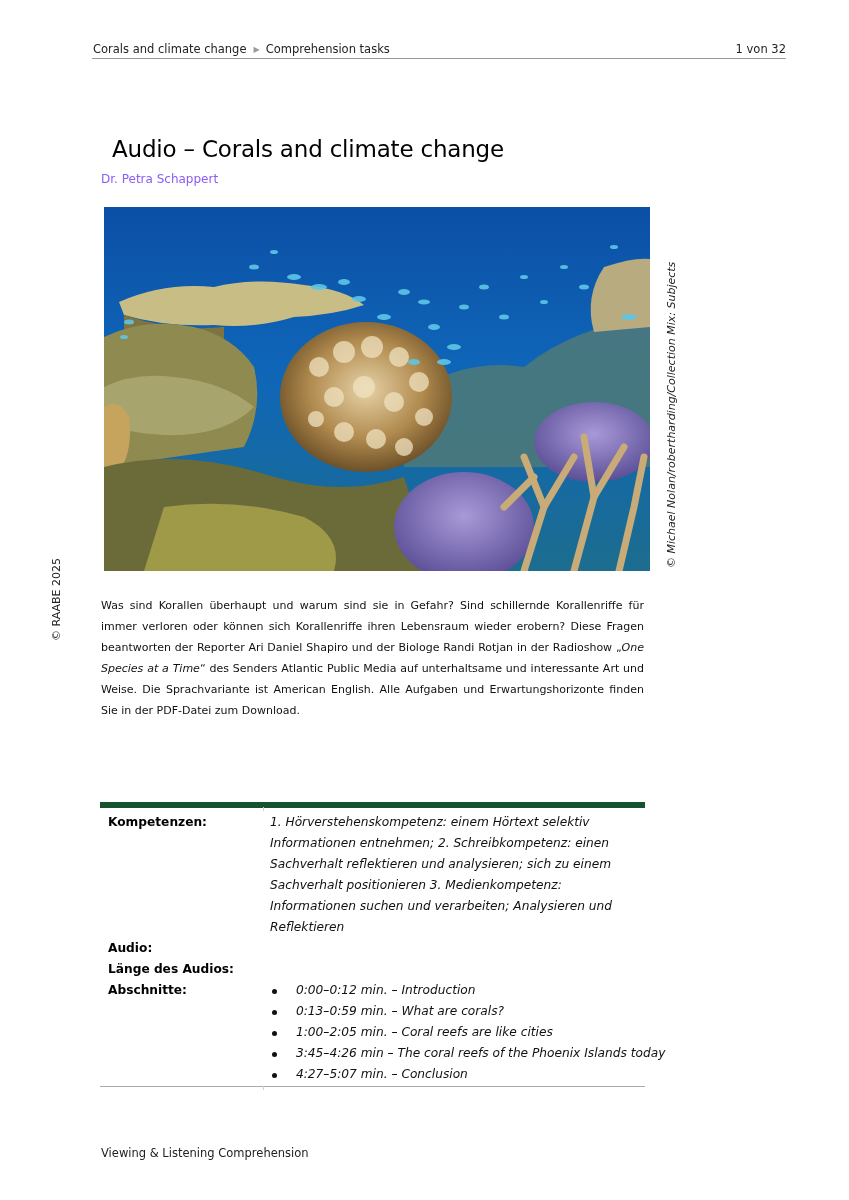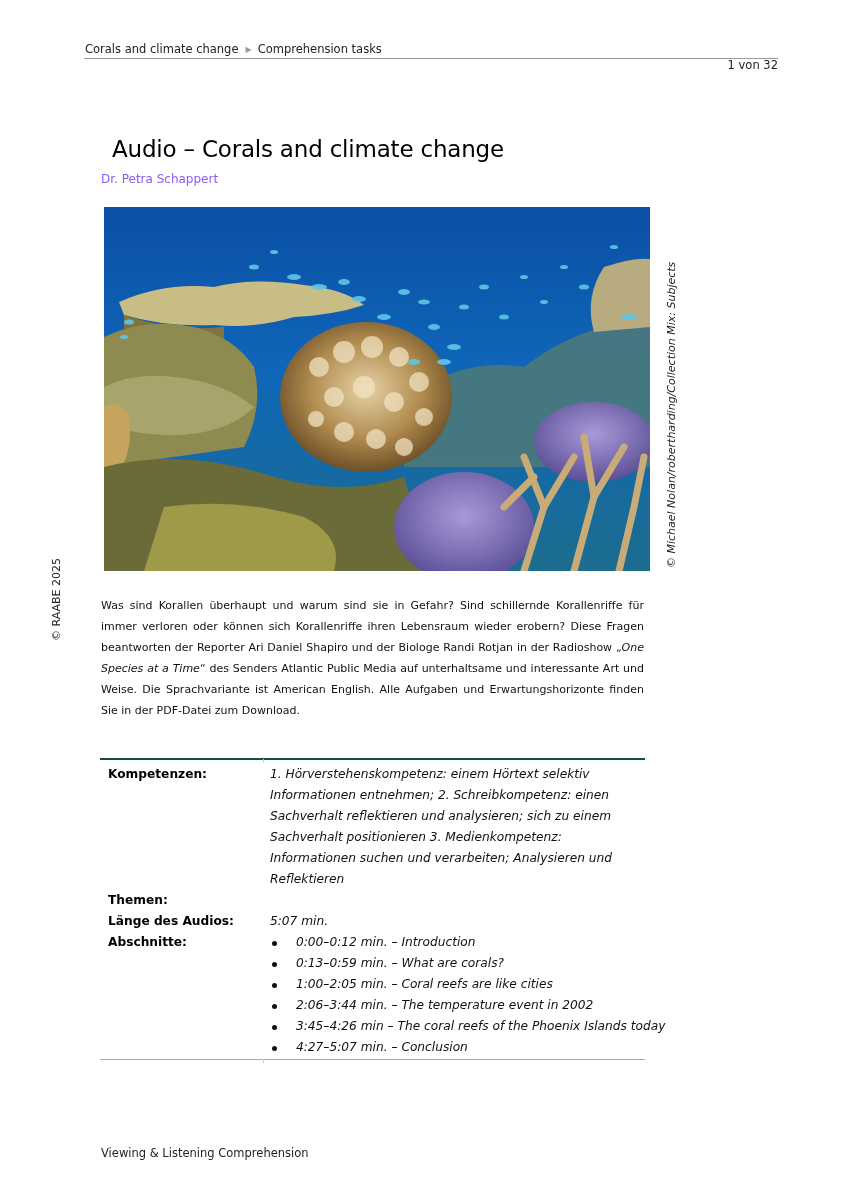--- a/index.html
+++ b/index.html
@@ -10,21 +10,21 @@
     body {
       width: 849px;
       height: 1200px;
       position: relative;
       overflow: hidden;
       font-family: "DejaVu Sans", "Liberation Sans", sans-serif;
       color: #111111;
     }
     .header {
       position: absolute;
-      left: 84px;
+      left: 92px;
       top: 41px;
       width: 694px;
       height: 17px;
       border-bottom: 1px solid #9a9a9a;
       font-size: 11.5px;
       color: #222;
     }
     .header .crumbs {
       position: absolute;
       left: 1px;
@@ -36,21 +36,20 @@
       color: #9a9a9a;
       font-size: 8px;
       margin: 0 6px 0 7px;
       vertical-align: 1px;
     }
     .header .page {
       position: absolute;
       right: 0;
       top: 1px;
       white-space: nowrap;
-      margin-top: 16px;
     }
     .title {
       position: absolute;
       left: 100px;
       top: 124px;
       font-size: 23px;
       font-weight: normal;
       letter-spacing: -0.2px;
       margin: 12px;
       white-space: nowrap;
@@ -103,23 +102,23 @@
       font-size: 11px;
       line-height: 21px;
       text-align: justify;
       color: #111;
       margin: 0;
     }
     .intro em { font-style: italic; }
     .info {
       position: absolute;
       left: 100px;
-      top: 758px;
+      top: 802px;
       width: 545px;
-      border-top: 2px solid #14532d;
+      border-top: 6px solid #14532d;
       border-bottom: 1px solid #aaaaaa;
       font-size: 12.2px;
       line-height: 21px;
       padding: 4px 0 1px 0;
     }
     .info .row {
       display: flex;
     }
     .info .label {
       width: 162px;
@@ -285,34 +284,32 @@
 
 <p class="intro"><span>Was sind Korallen überhaupt und warum sind sie in Gefahr? Sind schillernde Korallenriffe für immer verloren oder können sich Korallenriffe ihren Lebensraum wieder erobern? Diese Fragen beantworten der Reporter Ari Daniel Shapiro und der Biologe Randi Rotjan in der Radioshow „</span><em>One Species at a Time</em><span>“ des Senders Atlantic Public Media auf unterhaltsame und interessante Art und Weise. Die Sprachvariante ist American English. Alle Aufgaben und Erwartungshorizonte finden Sie in der PDF-Datei zum Download.</span></p>
 
 <div class="info">
   <div class="divider"></div>
   <div class="row">
     <div class="label">Kompetenzen:</div>
     <div class="value">1. Hörverstehenskompetenz: einem Hörtext selektiv Informationen entnehmen; 2. Schreibkompetenz: einen Sachverhalt reflektieren und analysieren; sich zu einem Sachverhalt positionieren 3. Medienkompetenz: Informationen suchen und verarbeiten; Analysieren und Reflektieren</div>
   </div>
   <div class="row">
-    <div class="label">Themen:</div>
+    <div class="label">Audio:</div>
   </div>
   <div class="row">
     <div class="label">Länge des Audios:</div>
-    <div class="value">5:07 min.</div>
   </div>
   <div class="row">
     <div class="label">Abschnitte:</div>
     <div class="value">
       <ul class="bullets">
         <li>0:00–0:12 min. – Introduction</li>
         <li>0:13–0:59 min. – What are corals?</li>
         <li>1:00–2:05 min. – Coral reefs are like cities</li>
-        <li>2:06–3:44 min. – The temperature event in 2002</li>
         <li>3:45–4:26 min – The coral reefs of the Phoenix Islands today</li>
         <li>4:27–5:07 min. – Conclusion</li>
       </ul>
     </div>
   </div>
   <div class="divider bottom"></div>
 </div>
 
 <div class="footer">Viewing &amp; Listening Comprehension</div>
 

